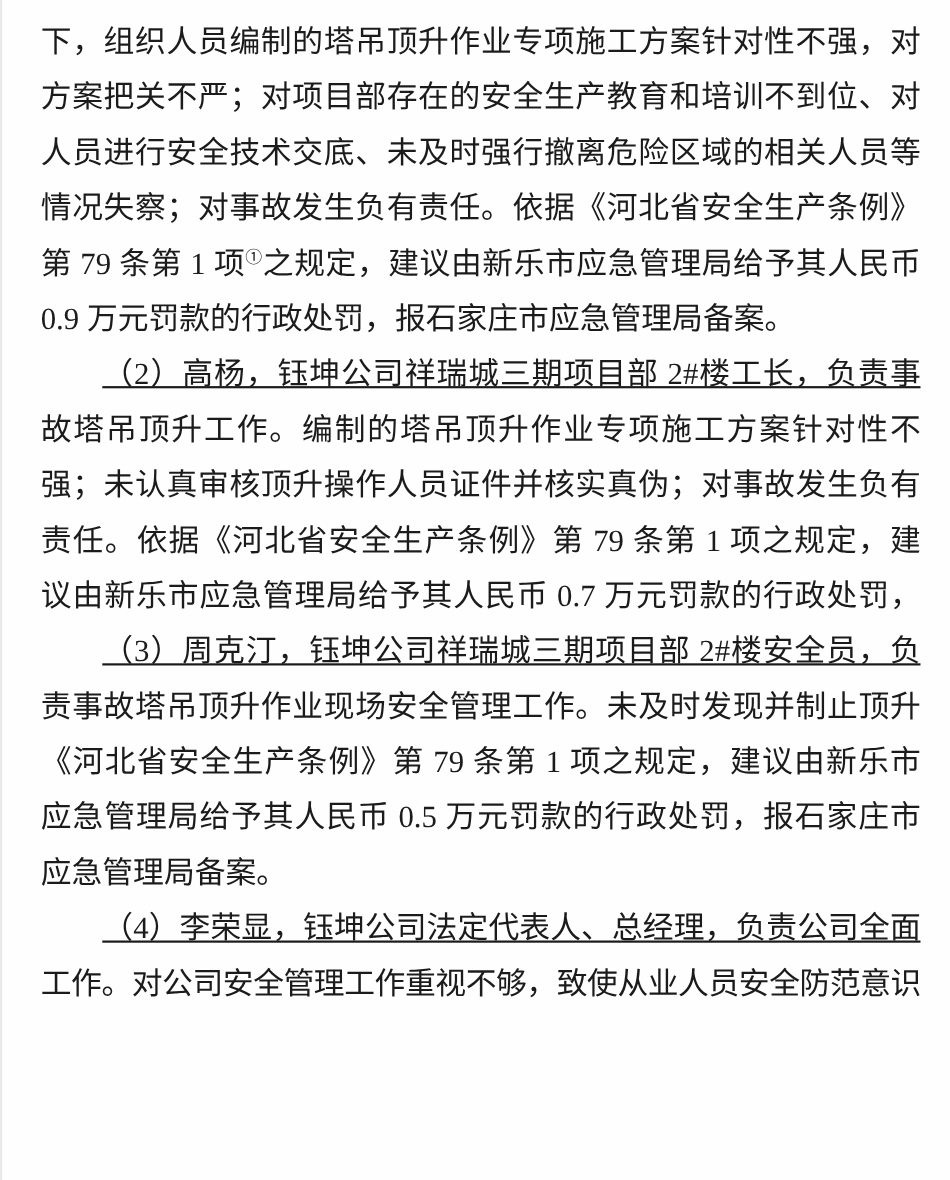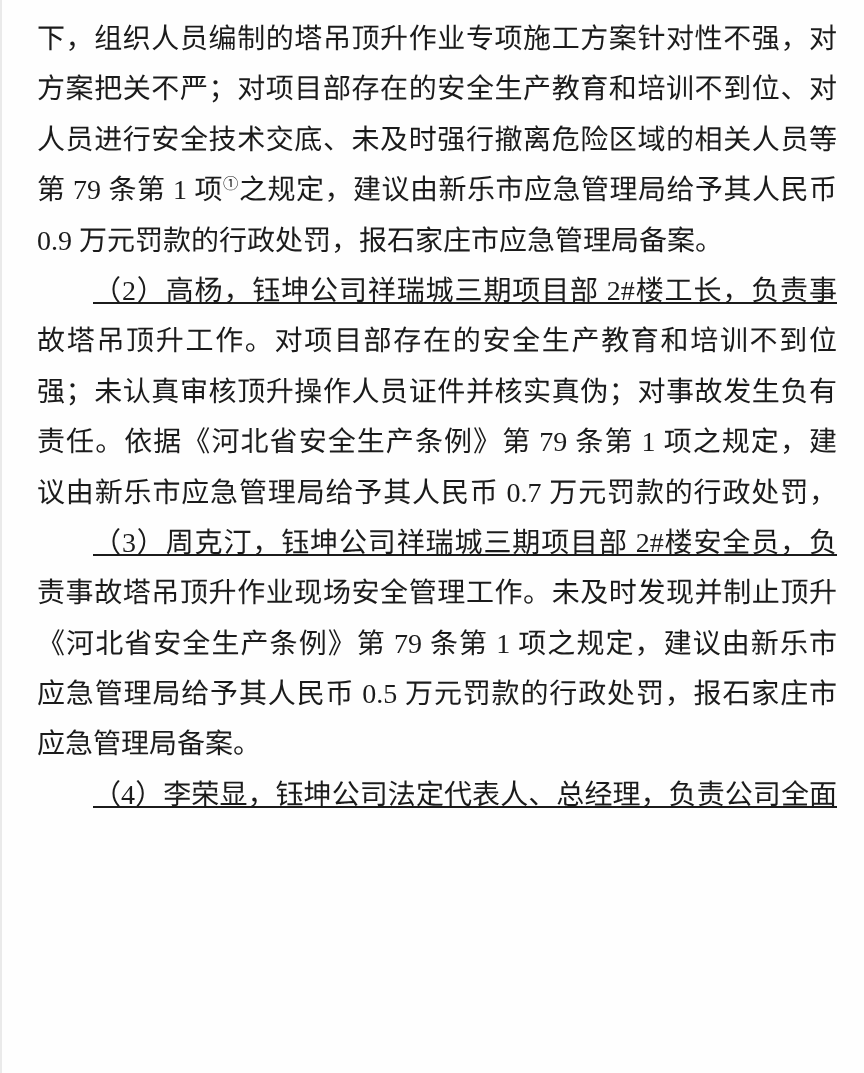--- a/index.html
+++ b/index.html
@@ -69,30 +69,32 @@
 </head>
 <body>
 
 <div class="page">
   <div class="scan-edge"></div>
 
   <div class="textblock">
     <div class="line fill">下，组织人员编制的塔吊顶升作业专项施工方案针对性不强，对</div>
     <div class="line fill">方案把关不严；对项目部存在的安全生产教育和培训不到位、对</div>
     <div class="line fill">人员进行安全技术交底、未及时强行撤离危险区域的相关人员等</div>
+    <div class="line fill">情况失察；对事故发生负有责任。依据《河北省安全生产条例》</div>
     <div class="line fill"><span>第 79 条第 1 项</span><span class="sup">①</span><span>之规定，建议由新乐市应急管理局给予其人民币</span></div>
     <div class="line end">0.9 万元罚款的行政处罚，报石家庄市应急管理局备案。</div>
 
     <div class="line fill indent">（2）高杨，钰坤公司祥瑞城三期项目部 2#楼工长，负责事</div>
-    <div class="line fill">故塔吊顶升工作。对项目部存在的安全生产教育和培训不到位</div>
+    <div class="line fill">故塔吊顶升工作。编制的塔吊顶升作业专项施工方案针对性不</div>
     <div class="line fill">强；未认真审核顶升操作人员证件并核实真伪；对事故发生负有</div>
     <div class="line fill">责任。依据《河北省安全生产条例》第 79 条第 1 项之规定，建</div>
     <div class="line fill">议由新乐市应急管理局给予其人民币 0.7 万元罚款的行政处罚，</div>
 
     <div class="line fill indent">（3）周克汀，钰坤公司祥瑞城三期项目部 2#楼安全员，负</div>
     <div class="line fill">责事故塔吊顶升作业现场安全管理工作。未及时发现并制止顶升</div>
     <div class="line fill">《河北省安全生产条例》第 79 条第 1 项之规定，建议由新乐市</div>
     <div class="line fill">应急管理局给予其人民币 0.5 万元罚款的行政处罚，报石家庄市</div>
     <div class="line end">应急管理局备案。</div>
 
     <div class="line fill indent">（4）李荣显，钰坤公司法定代表人、总经理，负责公司全面</div>
+    <div class="line fill tight">工作。对公司安全管理工作重视不够，致使从业人员安全防范意识</div>
   </div>
 </div>
 
 </body></html>

